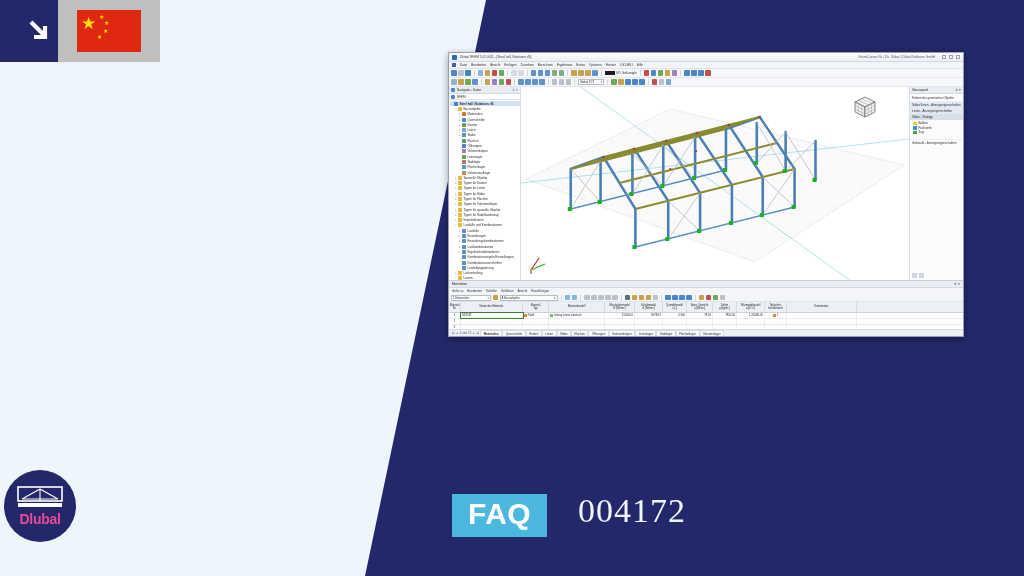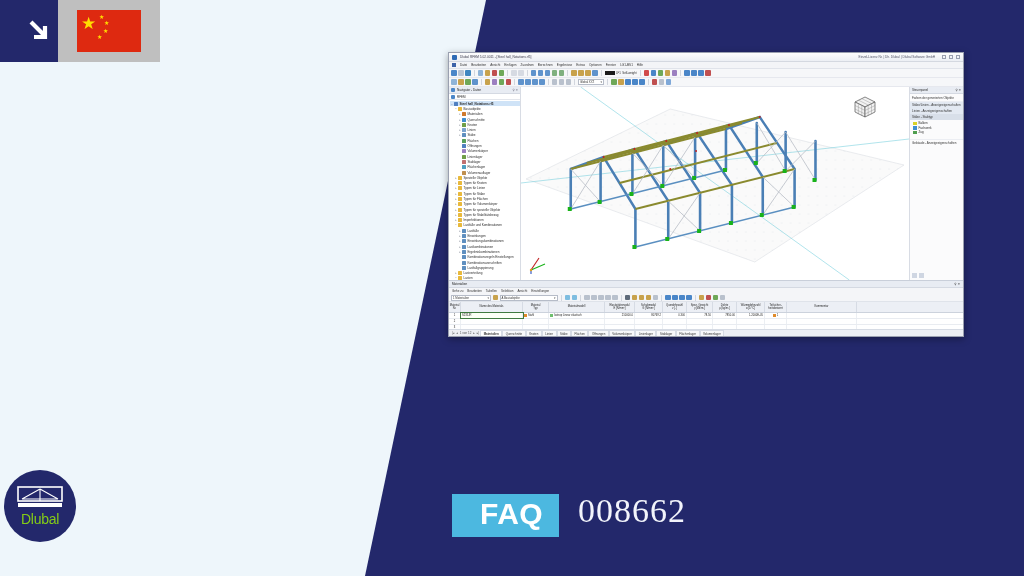--- a/index.html
+++ b/index.html
@@ -66,30 +66,30 @@
   
   .logo-circle {
     position: absolute; left: 4px; top: 470px;
     width: 72px; height: 72px; border-radius: 50%;
     background: #23286b;
     display:flex; flex-direction: column;
     align-items: center; justify-content: center;
   }
   .logo-mark { width: 46px; height: 24px; display: block; }
   .logo-word {
-    color: #84cc16; font-weight: normal; font-size: 14px;
+    color: #ec4899; font-weight: bold; font-size: 14px;
     letter-spacing: -0.3px; margin-top: 1px;
   }
 
   
   .faq-badge {
     position: absolute; left: 452px; top: 494px;
     background: #4cb8e0; color: #fff;
     font-weight: bold; font-size: 30px;
-    padding: 3px 16px 6px 28px;
+    padding: 3px 16px 6px 16px;
     letter-spacing: 0.5px;
   }
   .faq-number {
     position: absolute; left: 578px; top: 492px;
     color: #f2f4fb; font-size: 34px;
     font-family: "Liberation Serif", serif;
     letter-spacing: 1px;
   }
 
   
@@ -249,21 +249,21 @@
   <div class="logo-circle">
     <svg class="logo-mark" viewBox="0 0 46 24">
       <rect x="1" y="1" width="44" height="14" fill="none" stroke="#fff" stroke-width="1.6"></rect>
       <path d="M23 3 L5 13 M23 3 L41 13 M23 3 L23 15 M5 13 L41 13" stroke="#fff" stroke-width="1.1" fill="none"></path>
       <rect x="1" y="17" width="44" height="4" fill="#fff"></rect>
     </svg>
     <span class="logo-word">Dlubal</span>
   </div>
 
   <div class="faq-badge">FAQ</div>
-  <div class="faq-number">008662</div>
+  <div class="faq-number">004172</div>
 
   <div class="app-window">
 
     <div class="titlebar">
       <span class="title-ico"></span>
       <span class="title-text">Dlubal RFEM 5.02.0011 - [Steel hall_Notations.rf5]</span>
       <span class="title-right">
         <span>Einzel-Lizenz Nr. | Dlr. Dlubal | Dlubal Software GmbH</span>
         <span class="win-btns">
           <i></i>

